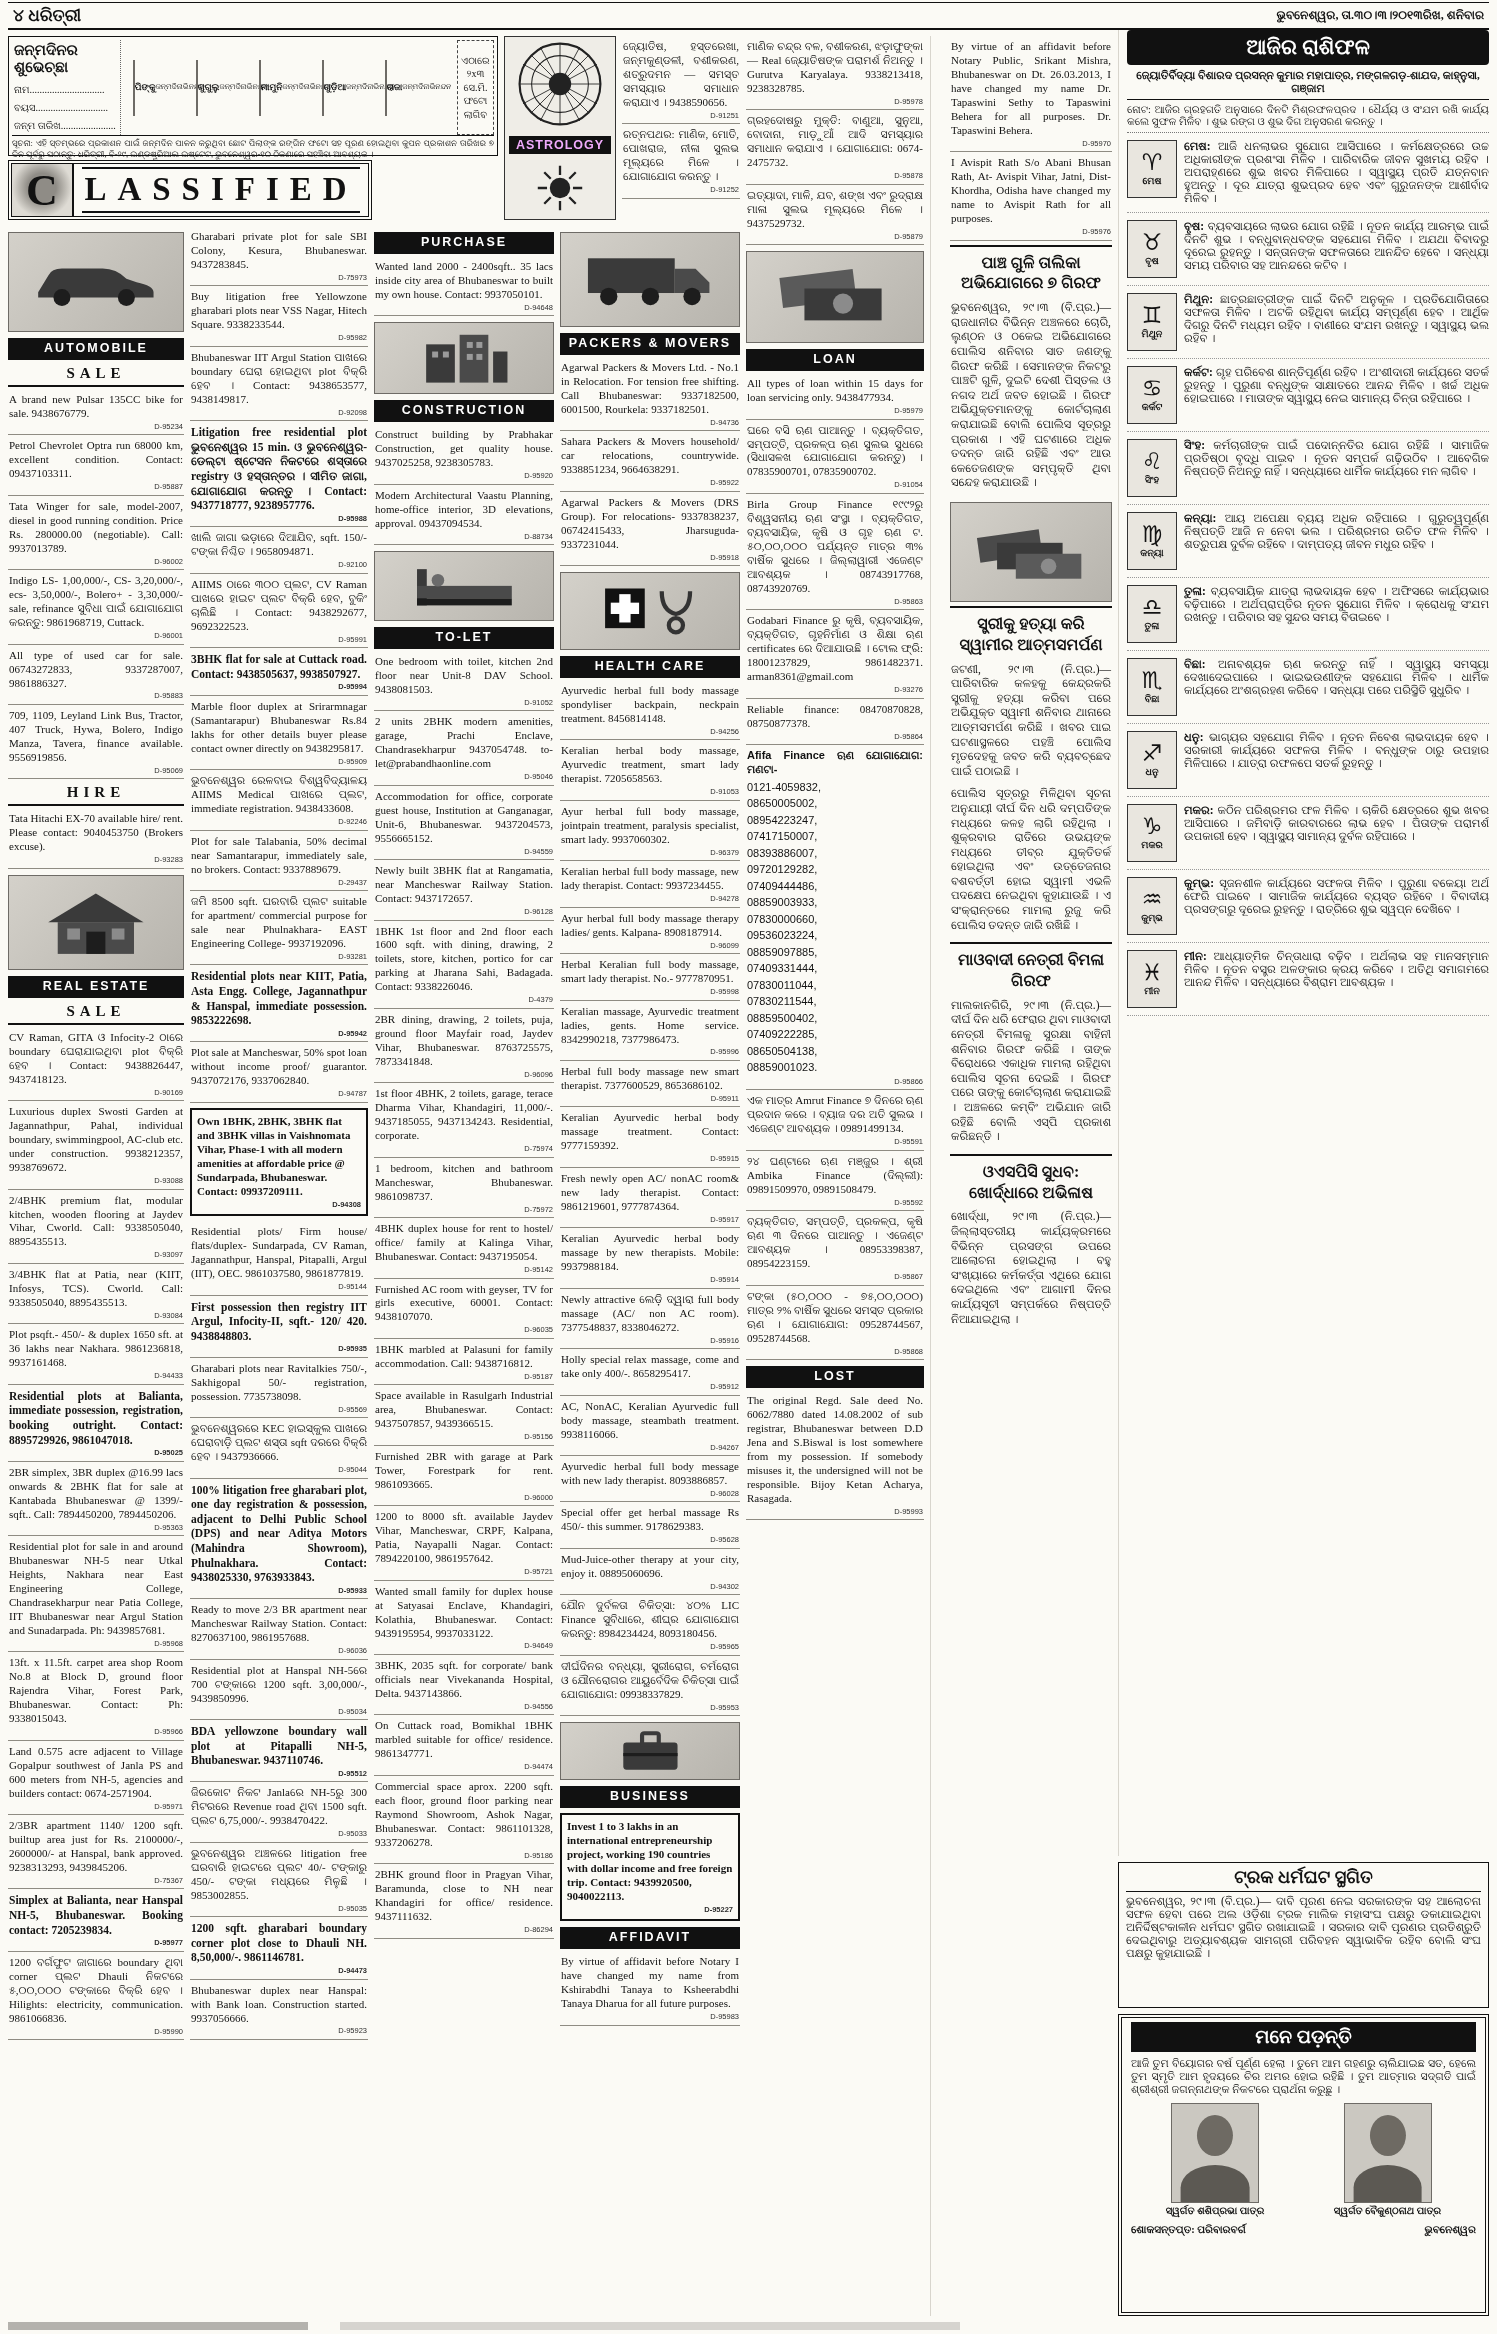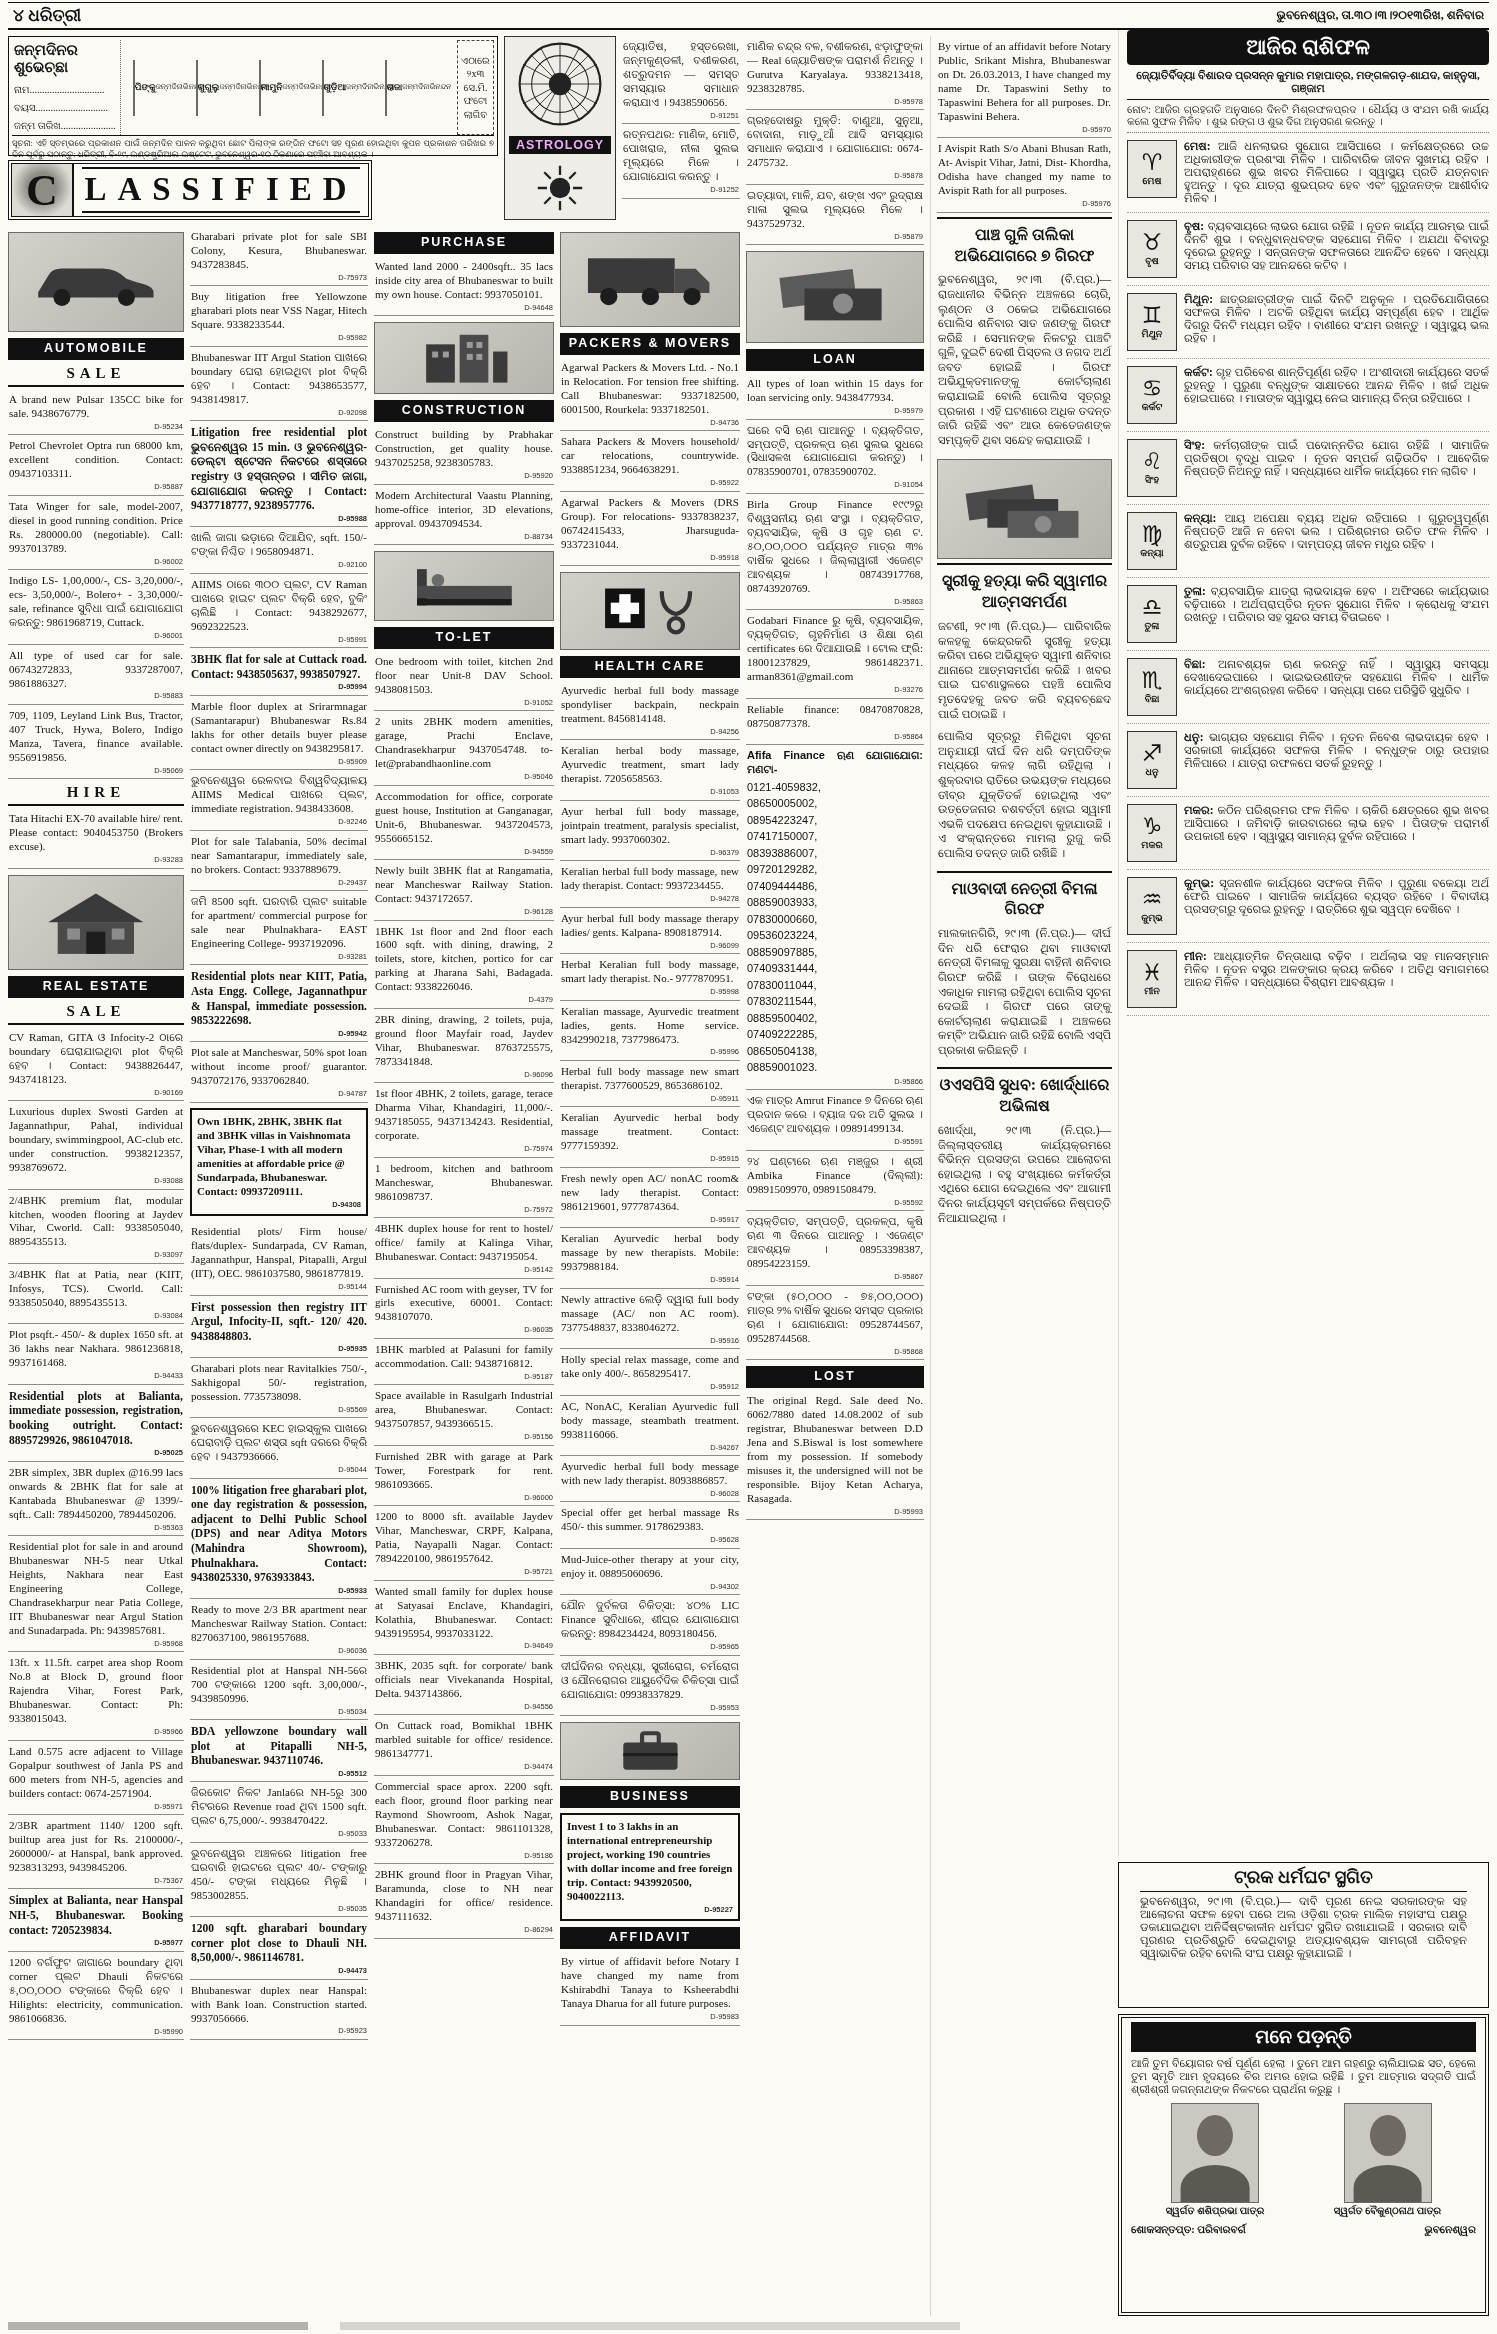--- a/index.html
+++ b/index.html
@@ -44,21 +44,21 @@
   .c-rest{flex:1;align-self:center;text-align:center;font-size:33px;font-weight:bold;letter-spacing:11px;
           border-top:2px solid #111;border-bottom:2px solid #111;margin:0 8px;line-height:1.25}
   
   .col{position:absolute;font-size:11px;line-height:1.27;overflow:hidden}
   #colJ{left:622px;top:36px;width:118px;height:184px}
   #colA{left:8px;top:226px;width:176px;height:2090px}
   #colB{left:190px;top:226px;width:178px;height:2090px}
   #colC{left:374px;top:226px;width:180px;height:2090px}
   #colD{left:560px;top:226px;width:180px;height:2090px}
   #colE{left:746px;top:36px;width:178px;height:2280px}
-  #colF{left:930px;top:36px;width:182px;height:2280px;border-left:1px solid #d8d5cd;padding-left:6px}
+  #colF{left:930px;top:36px;width:182px;height:2280px;border-left:1px solid #d8d5cd;padding-left:19px}
   .ad{border-bottom:1px solid #8f8c83;padding:4px 1px 3px;text-align:justify}
   .ad.bold{font-weight:bold;font-size:11.5px}
   .ad.boxed{border:2px solid #111;padding:5px;font-weight:bold;margin:5px 0;text-align:left}
   .ref{display:block;text-align:right;font-family:"Liberation Sans",sans-serif;font-size:7.5px;margin-top:1px;color:#2c2c2c}
   .band{background:#111;color:#fff;text-align:center;font-family:"Liberation Sans",sans-serif;font-weight:bold;
         letter-spacing:2px;font-size:12.5px;padding:3px 0;margin:6px 0 2px}
   .rulehead{text-align:center;font-weight:bold;font-size:15px;letter-spacing:5px;border-bottom:2px solid #111;
             margin:2px 0;padding:2px 0}
   .photo{background:linear-gradient(135deg,#d4d1ca,#b7b4ad);border:1px solid #6e6b66;display:flex;align-items:center;
          justify-content:center;margin:6px 0 2px;overflow:hidden}
@@ -76,21 +76,21 @@
   .r-sub{font-size:11px;font-weight:bold;text-align:center;border-bottom:1.5px solid #111;padding:4px 0}
   .r-note{font-size:10.5px;padding:4px 0;border-bottom:1px dotted #777;text-align:justify}
   .rsign{display:flex;gap:7px;padding:7px 0;border-bottom:1px dotted #999}
   .ricon{flex:0 0 50px;width:50px;height:58px;border:1px solid #333;background:#e9e6df;display:flex;
          flex-direction:column;align-items:center;justify-content:center;gap:2px}
   .glyph{font-family:"DejaVu Sans",sans-serif;font-size:23px;line-height:1}
   .rname{font-size:9.5px;font-weight:bold}
   .rtext{font-size:11.5px;text-align:justify}
   .rtext b::after{content:": "}
   
-  #trucknews{position:absolute;left:1118px;top:1862px;width:371px;height:146px;border:1.5px solid #111;padding:4px 21px;background:#fbfaf5}
+  #trucknews{position:absolute;left:1118px;top:1862px;width:371px;height:146px;border:1.5px solid #111;padding:4px 7px;background:#fbfaf5}
   .tn-head{font-weight:bold;font-size:18px;text-align:center;border-bottom:1px solid #111;padding-bottom:3px;margin-bottom:3px}
   .tn-body{font-size:11.5px;text-align:justify}
   #memorial{position:absolute;left:1118px;top:2014px;width:371px;height:302px;border:4px double #111;padding:4px 9px;
             text-align:center;background:#fbfaf5}
   .mem-title{background:#111;color:#fff;font-size:19px;font-weight:bold;padding:4px 0;margin-bottom:5px}
   .mem-verse{font-size:11px;text-align:justify;margin-bottom:7px}
   .mem-photos{display:flex;justify-content:space-around}
   .mem-ph .ph{width:88px;height:100px;margin:0 auto}
   .mem-cap{font-size:10px;font-weight:bold;margin-top:2px}
   .mem-sign{display:flex;justify-content:space-between;font-size:10.5px;font-weight:bold;margin-top:7px}

